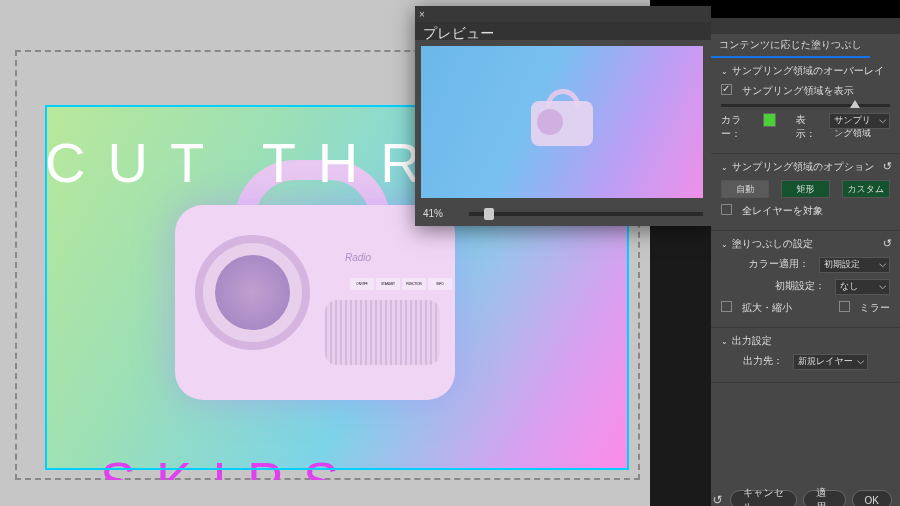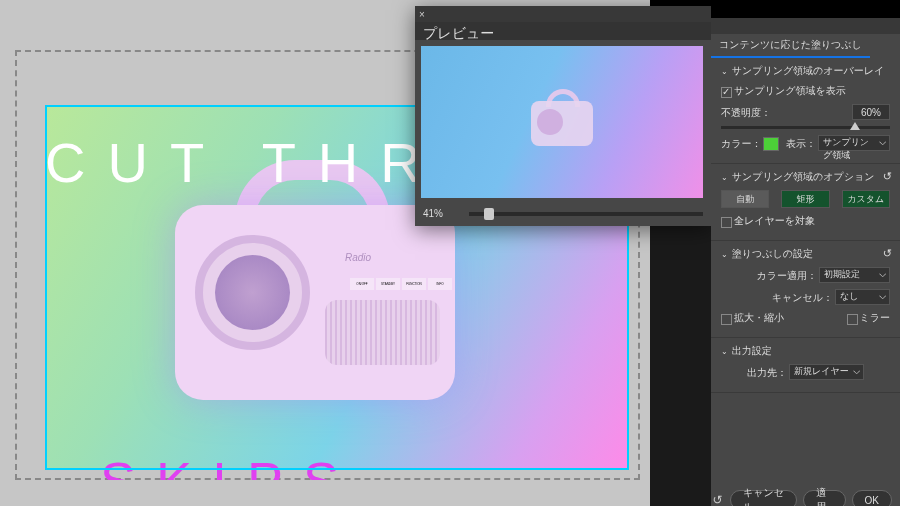--- a/index.html
+++ b/index.html
@@ -35,21 +35,21 @@
 .zoom-val { color:#ddd; font-size:10px; }
 .zoom-slider { flex:1; height:4px; background:#2a2a2a; position:relative; }
 .zoom-thumb { position:absolute; left:15px; top:-4px; width:10px; height:12px; background:#ccc; border-radius:2px; }
 
 .right-panel { position:absolute; left:711px; top:18px; width:189px; height:500px; background:#474747; color:#ddd; font-size:10px; }
 .rp-hdr { height:16px; background:#383838; }
 .rp-tab { display:inline-block; padding:4px 8px; background:#474747; font-size:10px; border-bottom:2px solid #1473e6; }
 .rp-section { padding:6px 10px; border-bottom:1px solid #3a3a3a; position:relative; }
 .rp-sec-title { display:flex; align-items:center; gap:4px; margin-bottom:6px; }
 .chev { font-size:8px; }
-.rp-row { display:flex; align-items:flex-end; gap:2px; margin:6px 0; }
+.rp-row { display:flex; align-items:flex-start; gap:10px; margin:6px 0; }
 .rp-input { width:38px; height:16px; background:#333; border:1px solid #555; color:#ddd; font-size:10px; text-align:center; }
 .rp-slider { flex:1; height:3px; background:#2a2a2a; position:relative; margin:2px 0; }
 .rp-thumb { position:absolute; right:30px; top:-4px; width:0; height:0; border-left:5px solid transparent; border-right:5px solid transparent; border-bottom:8px solid #ccc; }
 .color-swatch { width:16px; height:14px; background:#4cd038; border:1px solid #666; }
 .rp-select { height:16px; background:#333; border:1px solid #555; color:#ddd; font-size:9px; padding:0 14px 2px 4px; position:relative; }
 .rp-select::after { content:"⌵"; position:absolute; right:3px; top:1px; }
 .btn-grp { display:flex; gap:12px; }
 .toggle-btn { flex:1; height:18px; background:#14532d; border:1px solid #555; font-size:9px; display:flex; align-items:center; justify-content:center; }
 .toggle-btn.active { background:#5a5a5a; }
 .checkbox { width:11px; height:11px; border:1px solid #888; display:inline-block; position:relative; }
@@ -110,25 +110,20 @@
 
   <div class="rp-section">
     <div class="rp-sec-title">
         <span class="chev">⌄</span>
         <span>サンプリング領域のオーバーレイ</span>
       </div>
     <div class="rp-row">
       <span class="checkbox checked"></span>
       <span>サンプリング領域を表示</span>
     </div>
-    <div class="rp-row">
-      <span>不透明度：</span>
-      <span class="spacer"></span>
-      <input class="rp-input" value="60%" style="">
-    </div>
     <div class="rp-slider">
         <div class="rp-thumb"></div>
       </div>
     <div class="rp-row">
       <span>カラー：</span>
       <span class="color-swatch"></span>
       <span class="spacer"></span>
       <span>表示：</span>
       <span class="rp-select" style="width:72px">サンプリング領域</span>
     </div>
@@ -155,21 +150,21 @@
     <span class="reset-icon">↺</span>
     <div class="rp-sec-title">
         <span class="chev">⌄</span>
         <span>塗りつぶしの設定</span>
       </div>
     <div class="rp-row" style="justify-content:flex-end">
       <span>カラー適用：</span>
       <span class="rp-select" style="width:71px">初期設定</span>
     </div>
     <div class="rp-row" style="justify-content:flex-end">
-      <span>キャンセル：</span>
+      <span>初期設定：</span>
       <span class="rp-select" style="width:55px">なし</span>
     </div>
     <div class="rp-row">
       <span class="checkbox"></span>
       <span>拡大・縮小</span>
       <span class="spacer"></span>
       <span class="checkbox"></span>
       <span>ミラー</span>
     </div>
   </div>

